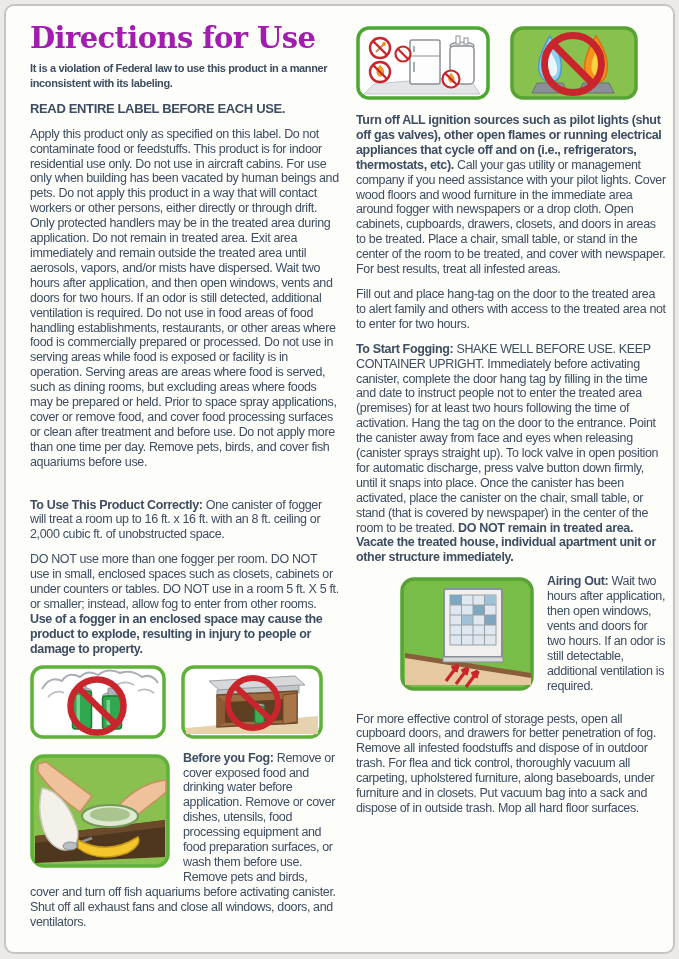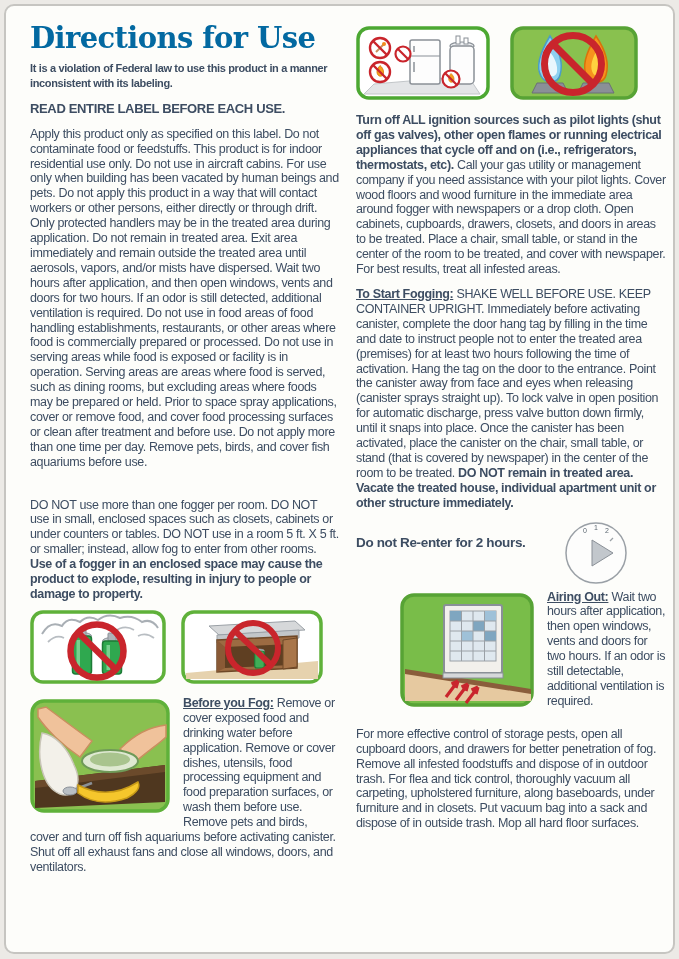--- a/index.html
+++ b/index.html
@@ -22,25 +22,25 @@
   .col{
     font-size:12.5px;
     letter-spacing:-0.35px;
     line-height:14.9px;
     color:#3d4d62;
   }
   .col-left{width:309px;flex:0 0 auto;}
   .col-right{width:311px;flex:0 0 auto;padding-top:4px;}
   p{margin:0 0 10px 0;}
   .b{font-weight:bold;text-align:right;}
-  .lead{font-weight:bold;text-decoration:underline;}
+  .lead{font-weight:bold;}
   h1{
     font-family:"DejaVu Serif", serif;
     font-weight:bold;
-    color:#0369a1;
+    color:#a21caf;
     font-size:29px;
     letter-spacing:-0.6px;
     margin:0 0 7px 0;
     line-height:32px;
   }
   .violation{font-weight:bold;font-size:11px;margin-bottom:11px;}
   .read-entire{font-weight:bold;font-size:13px;margin-bottom:10px;}
   .section-head{
     font-weight:bold;text-decoration:underline;
     font-size:12.5px;margin:0 0 3px 0;
@@ -65,20 +65,21 @@
       <div class="col col-left">
         <h1>Directions for Use</h1>
 
         <p class="violation">It is a violation of Federal law to use this product in a manner inconsistent with its labeling.</p>
 
         <p class="read-entire">READ ENTIRE LABEL BEFORE EACH USE.</p>
 
 
         <p class="restrictions">Apply this product only as specified on this label. Do not contaminate food or feedstuffs. This product is for indoor residential use only. Do not use in aircraft cabins. For use only when building has been vacated by human beings and pets. Do not apply this product in a way that will contact workers or other persons, either directly or through drift. Only protected handlers may be in the treated area during application. Do not remain in treated area. Exit area immediately and remain outside the treated area until aerosols, vapors, and/or mists have dispersed. Wait two hours after application, and then open windows, vents and doors for two hours. If an odor is still detected, additional ventilation is required. Do not use in food areas of food handling establishments, restaurants, or other areas where food is commercially prepared or processed. Do not use in serving areas while food is exposed or facility is in operation. Serving areas are areas where food is served, such as dining rooms, but excluding areas where foods may be prepared or held. Prior to space spray applications, cover or remove food, and cover food processing surfaces or clean after treatment and before use. Do not apply more than one time per day. Remove pets, birds, and cover fish aquariums before use.</p>
 
+        <p><span class="lead">To Use This Product Correctly:</span><span> One canister of fogger will treat a room up to 16 ft. x 16 ft. with an 8 ft. ceiling or 2,000 cubic ft. of unobstructed space.</span></p>
 
         <p style="margin-bottom:8px;"><span>DO NOT use more than one fogger per room. DO NOT use in small, enclosed spaces such as closets, cabinets or under counters or tables. DO NOT use in a room 5 ft. X 5 ft. or smaller; instead, allow fog to enter from other rooms. </span><span class="b">Use of a fogger in an enclosed space may cause the product to explode, resulting in injury to people or damage to property.</span></p>
 
         <div class="icon-row">
 
           <svg viewBox="0 0 136 74" width="136" height="74">
             <rect x="2" y="2" width="132" height="70" rx="11" fill="#ffffff" stroke="#5fb13a" stroke-width="3.5"></rect>
             <path d="M12,24 Q20,10 32,16 Q38,6 50,12 Q58,4 68,10 Q78,2 90,8 Q102,4 112,12 Q122,8 128,18" fill="none" stroke="#9aa1a8" stroke-width="2" opacity="0.85"></path>
             <path d="M18,32 Q26,24 34,28 M84,22 Q94,14 104,20 M108,26 Q116,22 124,28" fill="none" stroke="#9aa1a8" stroke-width="1.8" opacity="0.7"></path>
             <ellipse cx="52" cy="26" rx="9.5" ry="3.5" fill="#c7ccd1" stroke="#8a9097" stroke-width="1"></ellipse>
@@ -174,35 +175,24 @@
             <path d="M40,26 C35.5,34 33.5,42 37.5,48 C40,52 46,51 47,46 C48,38 44,31 40,26 Z" fill="#e9f7fd"></path>
             <path d="M86,10 C77,25 71,40 77,50 C81,58 94,58 96,49 C100,36 94,22 86,10 Z" fill="#f6921e" stroke="#d9720a" stroke-width="1.5"></path>
             <path d="M86,26 C81.5,34 79.5,42 83.5,48 C86,52 92,51 93,46 C94,38 90,31 86,26 Z" fill="#ffd23f"></path>
             <circle cx="63" cy="38" r="28.5" fill="none" stroke="#c9252c" stroke-width="7"></circle>
             <line x1="43" y1="18" x2="84" y2="59" stroke="#c9252c" stroke-width="7"></line>
           </svg>
         </div>
 
         <p><span class="b">Turn off ALL ignition sources such as pilot lights (shut off gas valves), other open flames or running electrical appliances that cycle off and on (i.e., refrigerators, thermostats, etc).</span><span> Call your gas utility or management company if you need assistance with your pilot lights. Cover wood floors and wood furniture in the immediate area around fogger with newspapers or a drop cloth. Open cabinets, cupboards, drawers, closets, and doors in areas to be treated. Place a chair, small table, or stand in the center of the room to be treated, and cover with newspaper. For best results, treat all infested areas.</span></p>
 
+        <p>Fill out and place hang-tag on the door to the treated area to alert family and others with access to the treated area not to enter for two hours.</p>
 
         <p style="margin-bottom:9px;"><span class="lead">To Start Fogging:</span><span> SHAKE WELL BEFORE USE. KEEP CONTAINER UPRIGHT. Immediately before activating canister, complete the door hang tag by filling in the time and date to instruct people not to enter the treated area (premises) for at least two hours following the time of activation. Hang the tag on the door to the entrance. Point the canister away from face and eyes when releasing (canister sprays straight up). To lock valve in open position for automatic discharge, press valve button down firmly, until it snaps into place. Once the canister has been activated, place the canister on the chair, small table, or stand (that is covered by newspaper) in the center of the room to be treated. </span><span class="b">DO NOT remain in treated area. Vacate the treated house, individual apartment unit or other structure immediately.</span></p>
 
-        <div class="reenter-row">
-          <p class="reenter-text">Do not Re-enter for 2 hours.</p>
-
-          <svg viewBox="0 0 66 66" width="66" height="66">
-            <circle cx="33" cy="33" r="30" fill="#fdfdfc" stroke="#9aa0a6" stroke-width="1.5"></circle>
-            <text x="20" y="13" font-size="7" fill="#5b6770" font-family="Liberation Sans, sans-serif">0</text>
-            <text x="31" y="10" font-size="7" fill="#5b6770" font-family="Liberation Sans, sans-serif">1</text>
-            <text x="42" y="13" font-size="7" fill="#5b6770" font-family="Liberation Sans, sans-serif">2</text>
-            <line x1="50" y1="18" x2="47" y2="21" stroke="#9aa0a6" stroke-width="1.2"></line>
-            <polygon points="29,20 29,46 50,33" fill="#c2c7cc" stroke="#8a9097" stroke-width="1"></polygon>
-          </svg>
-        </div>
 
         <div class="airing-block">
 
           <svg class="float-icon" viewBox="0 0 134 114" width="134" height="114">
             <rect x="2" y="2" width="130" height="110" rx="12" fill="#79bd49" stroke="#57a335" stroke-width="3.5"></rect>
             <polygon points="5,80 131,100 131,108 5,108" fill="#e6c9a0"></polygon>
             <polygon points="5,76 131,96 131,101 5,81" fill="#8a5d3b"></polygon>
             <rect x="44" y="12" width="58" height="68" rx="2" fill="#f2f0ec" stroke="#8a9097" stroke-width="2"></rect>
             <rect x="50" y="18" width="46" height="50" fill="#dfe8ef" stroke="#9aa0a6" stroke-width="1"></rect>
             <rect x="50" y="18" width="11" height="10" fill="#7fa6c0"></rect>

